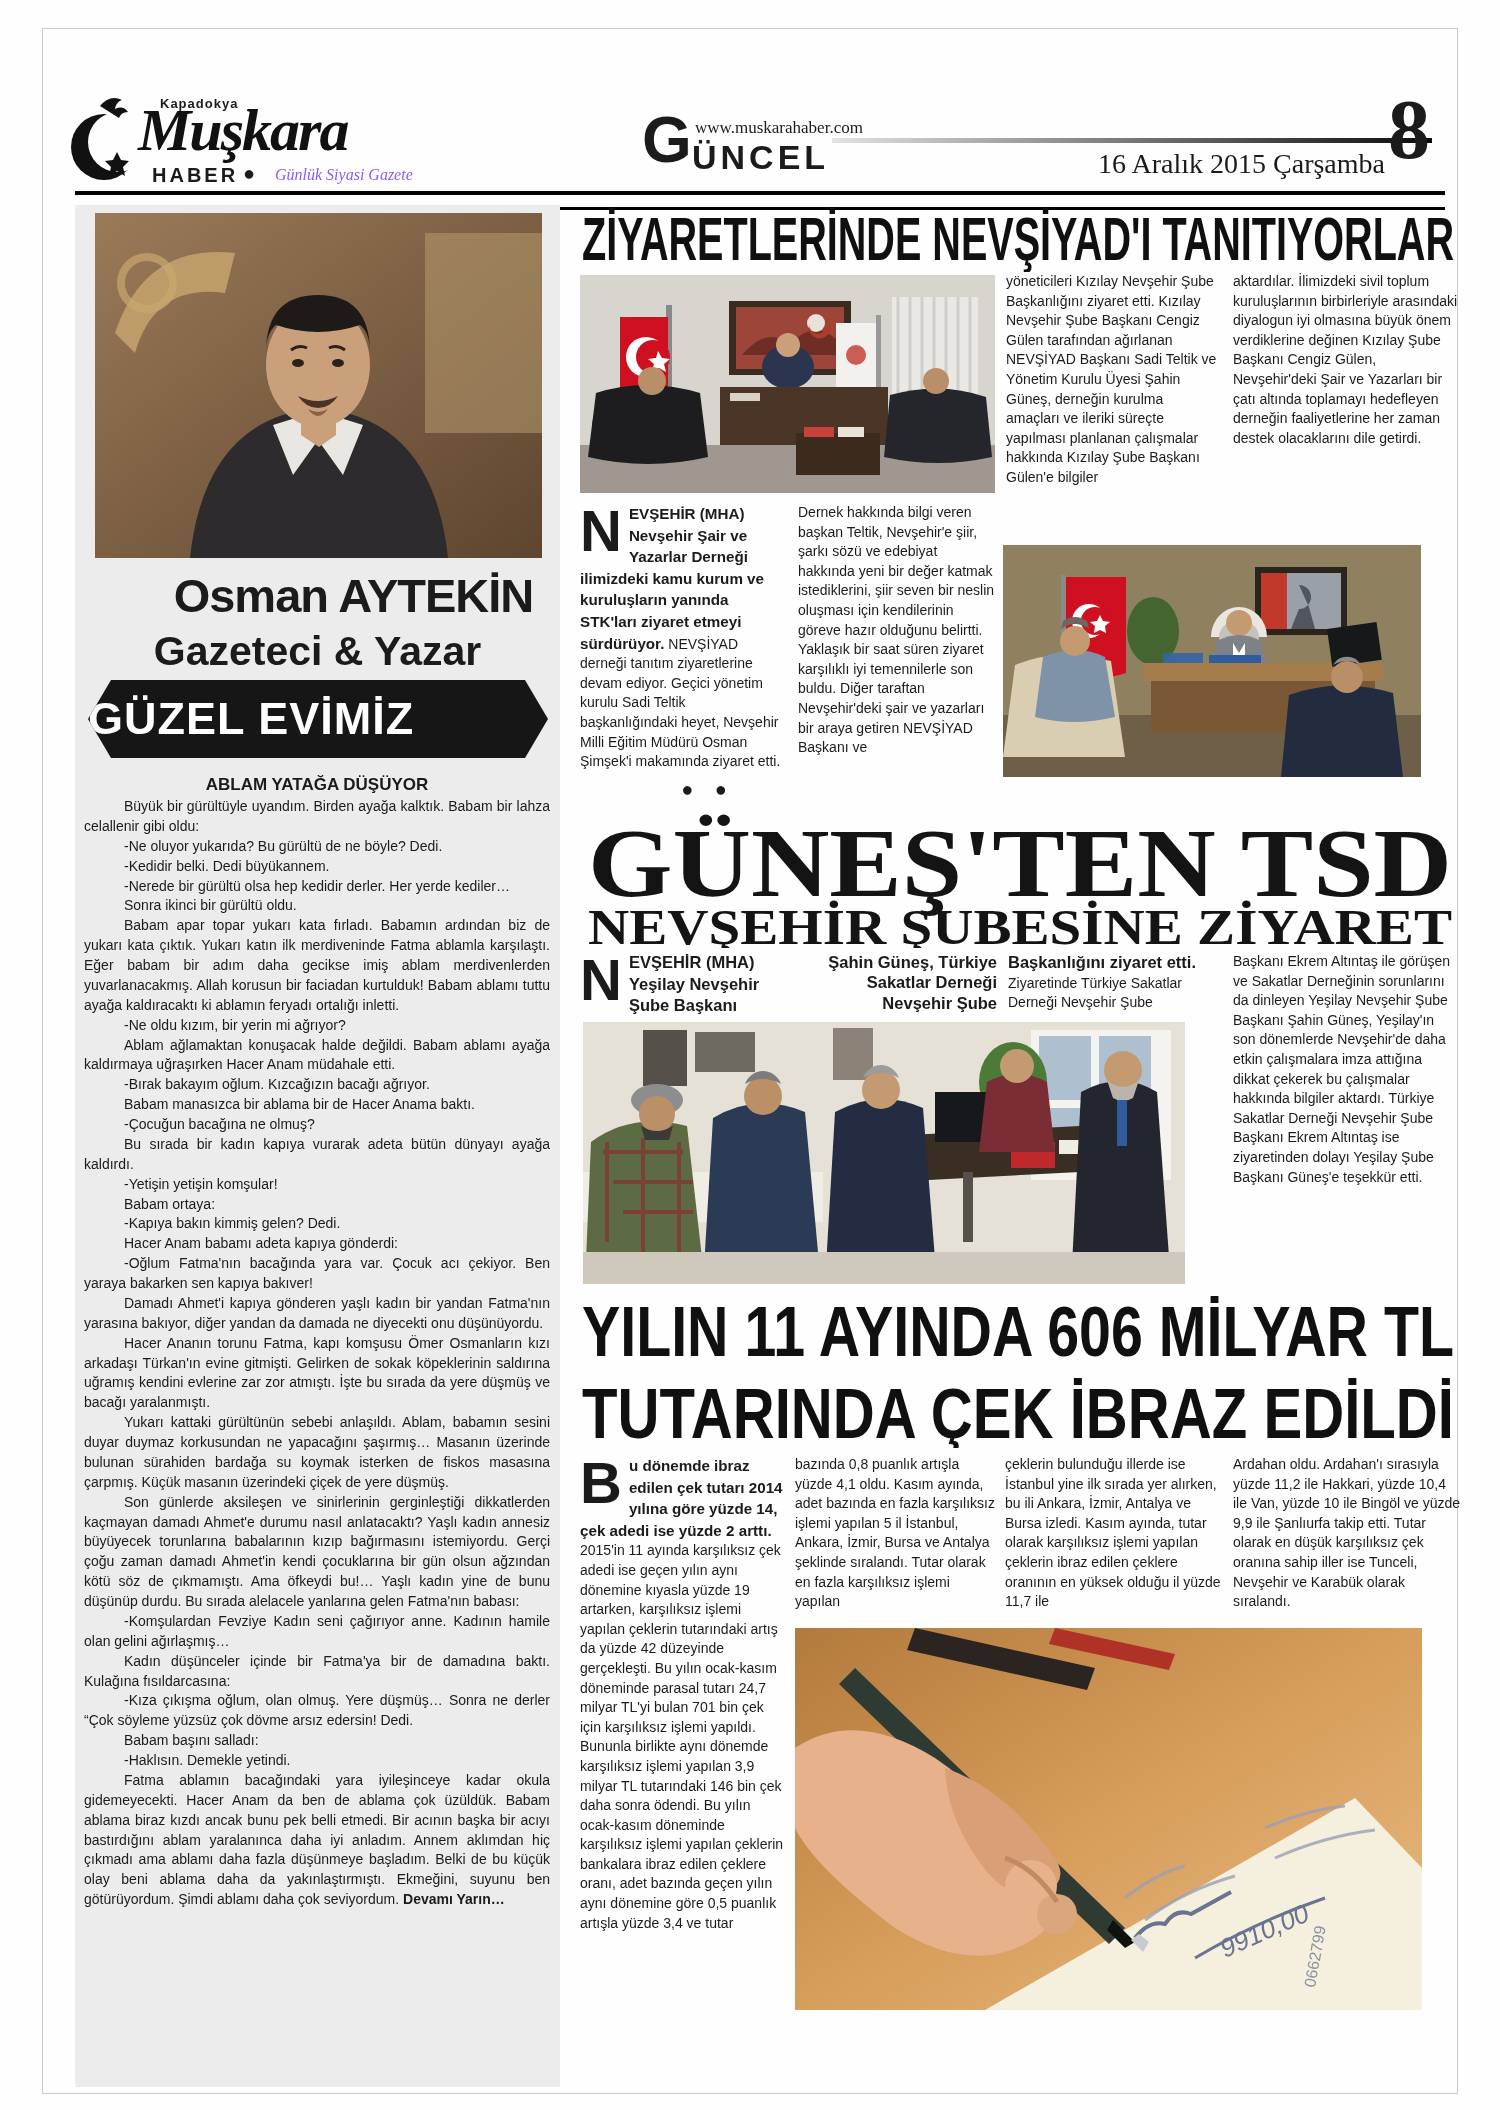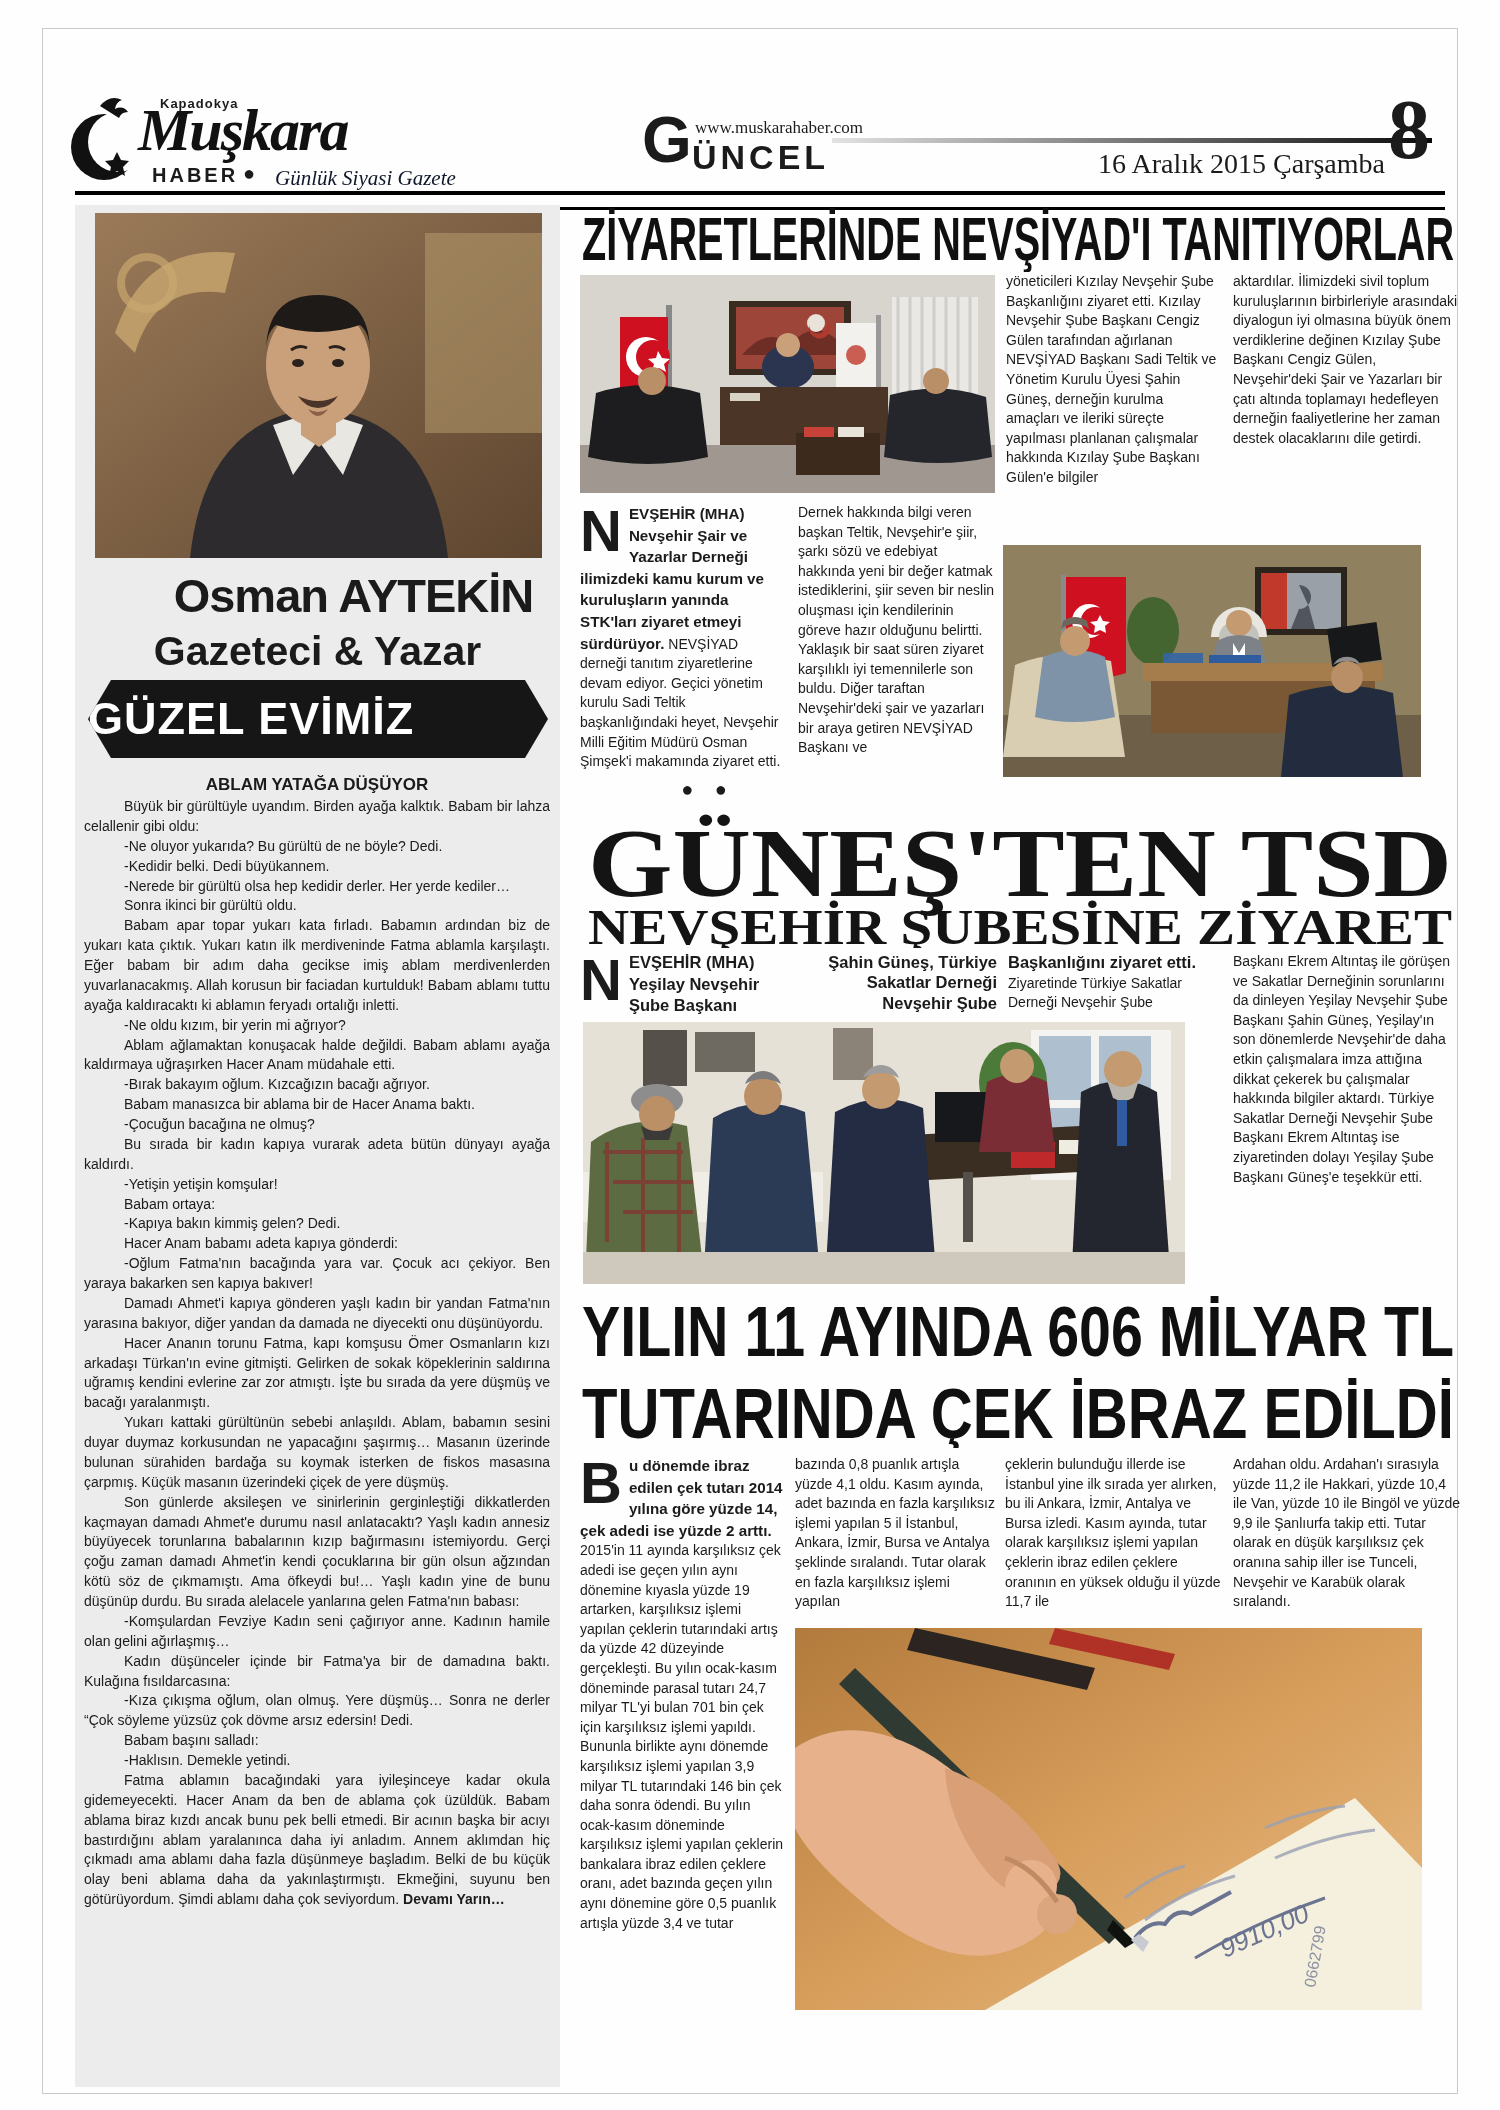--- a/index.html
+++ b/index.html
@@ -7,21 +7,21 @@
         font-family:"Liberation Sans",sans-serif;color:#1b1b1b;overflow:hidden;}
   .abs{position:absolute;}
   .pageframe{left:42px;top:28px;width:1414px;height:2064px;border:1px solid #c9c9c9;pointer-events:none;}
 
   
   .logo-kapadokya{left:160px;top:96px;font-size:13px;font-weight:bold;letter-spacing:1px;}
   .logo-name{left:138px;top:96px;font-family:"Liberation Serif",serif;font-style:italic;font-weight:bold;
              font-size:60px;letter-spacing:-2px;color:#111;}
   .logo-haber{left:152px;top:164px;font-size:20px;font-weight:bold;letter-spacing:3px;}
   .logo-dot{left:243px;top:162px;font-size:20px;}
-  .logo-tagline{left:275px;top:166px;font-family:"Liberation Serif",serif;font-style:italic;font-size:21px;color:#0f172a;}
+  .logo-tagline{left:275px;top:166px;font-family:"Liberation Serif",serif;font-style:italic;font-size:16px;color:#8b5cf6;}
   .guncel-g{left:642px;top:108px;font-size:64px;font-weight:bold;line-height:1;}
   .guncel-url{left:695px;top:118px;font-family:"Liberation Serif",serif;font-size:17px;}
   .guncel-rest{left:692px;top:138px;font-size:34px;font-weight:bold;letter-spacing:4px;}
   .grad-rule{left:832px;top:138px;width:600px;height:5px;background:linear-gradient(to right,#e3e3e3,#0a0a0a);}
   .date{left:1030px;top:148px;width:355px;text-align:right;font-family:"Liberation Serif",serif;font-size:28px;}
   .pagenum{left:1388px;top:88px;font-family:"Liberation Serif",serif;font-weight:bold;font-size:84px;line-height:1;}
   .dbl-rule{left:75px;top:191px;width:1370px;height:12px;
             border-top:4px solid #000;border-bottom:3px solid #000;}
 
   

